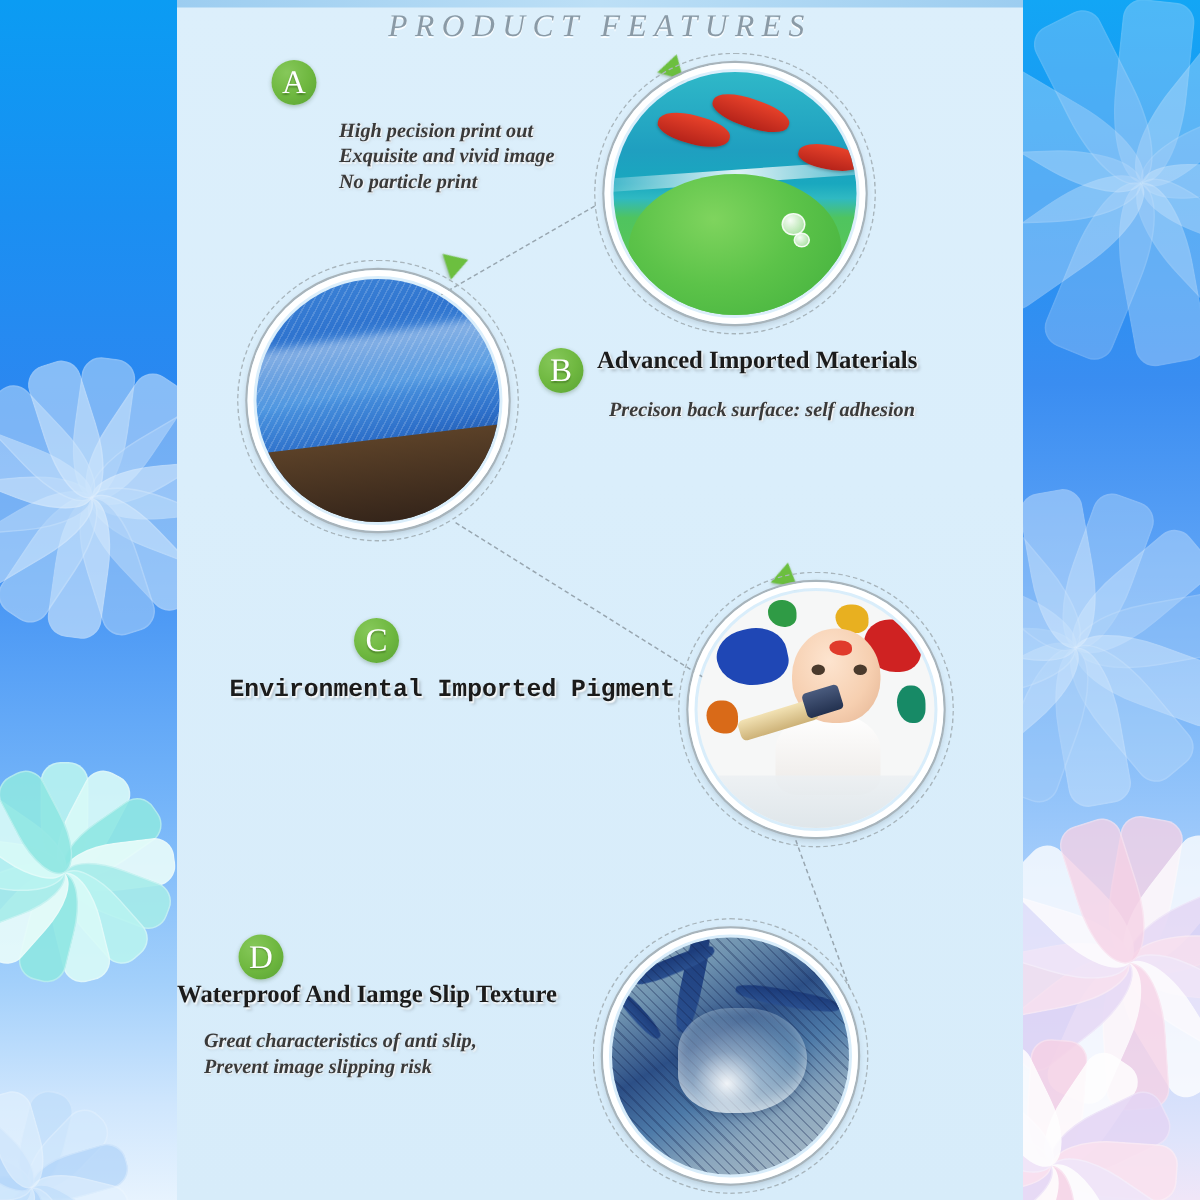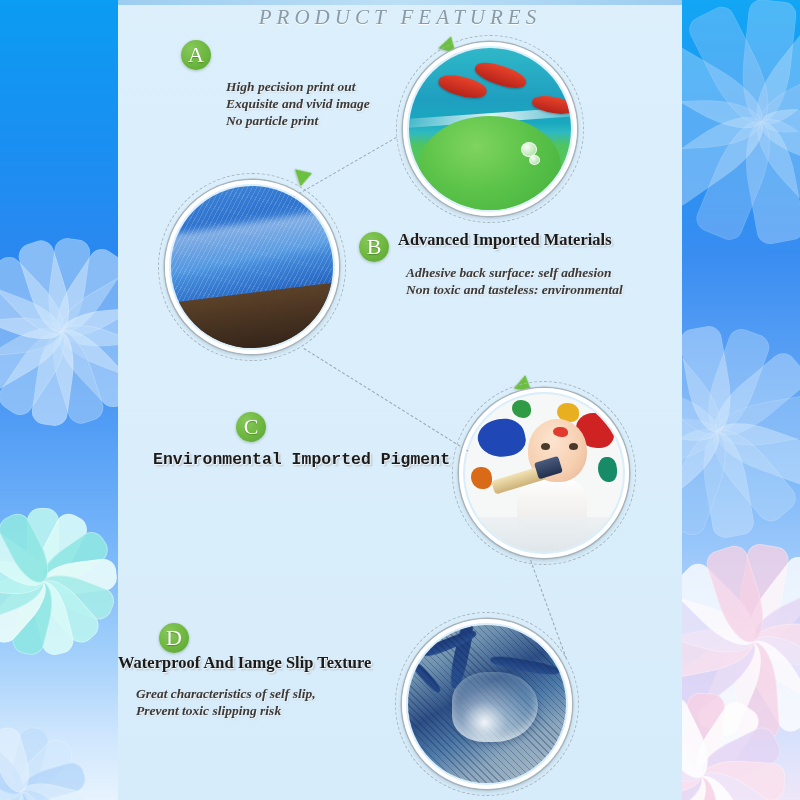--- a/index.html
+++ b/index.html
@@ -443,22 +443,21 @@
       <div class="photo" id="pic-fabric">
         <div class="weave"></div>
         <div class="fab-hl"></div>
         <div class="fab-dark"></div>
       </div>
     </div>
 
     <div class="badge" style="left:241px; top:232px;">B</div>
     <div class="feat-head" style="left:280px; top:230px;">Advanced Imported Materials</div>
     <div class="feat-lines" style="left:288px; top:264px;">
-      <div>Adhesive back surface: self adhesion</div>
-      <div>Non toxic and tasteless: environmental</div>
+      <div>Precison back surface: self adhesion</div>
     </div>
 
     <div class="badge" style="left:118px; top:412px;">C</div>
     <div class="feat-head" style="left:35px; top:450px;font-family:Liberation Mono, monospace;">Environmental Imported Pigment</div>
 
     <div class="photo-wrap" style="left:347px; top:394px; width:158px; height:158px;">
       <div class="dash-ring"></div>
       <div class="solid-ring"></div>
       <div class="photo" id="pic-baby">
         <div class="splat" style="left:8%;  top:16%; width:30%; height:24%; background:#1f47b5; transform:rotate(-12deg);"></div>
@@ -474,22 +473,22 @@
         <div class="splat" style="left:56%; top:21%; width:9%; height:6%; background:#e03b2c;"></div>
         <div class="brush-handle"></div>
         <div class="brush-tip"></div>
         <div class="baby-floor"></div>
       </div>
     </div>
 
     <div class="badge" style="left:41px; top:623px;">D</div>
     <div class="feat-head" style="left:0px; top:653px;">Waterproof And Iamge Slip Texture</div>
     <div class="feat-lines" style="left:18px; top:685px;">
-      <div>Great characteristics of self slip,</div>
-      <div>Prevent toxic slipping risk</div>
+      <div>Great characteristics of anti slip,</div>
+      <div>Prevent image slipping risk</div>
     </div>
 
     <div class="photo-wrap" style="left:290px; top:625px; width:158px; height:158px;">
       <div class="dash-ring"></div>
       <div class="solid-ring"></div>
       <div class="photo" id="pic-drop">
         <div class="vein" style="left:30%; top:-6%; width:9%;  height:46%; transform:rotate(12deg);"></div>
         <div class="vein" style="left:8%;  top:8%;  width:36%; height:7%;  transform:rotate(-22deg);"></div>
         <div class="vein" style="left:52%; top:22%; width:44%; height:7%;  transform:rotate(10deg);"></div>
         <div class="vein" style="left:-2%; top:30%; width:26%; height:6%;  transform:rotate(48deg);"></div>

